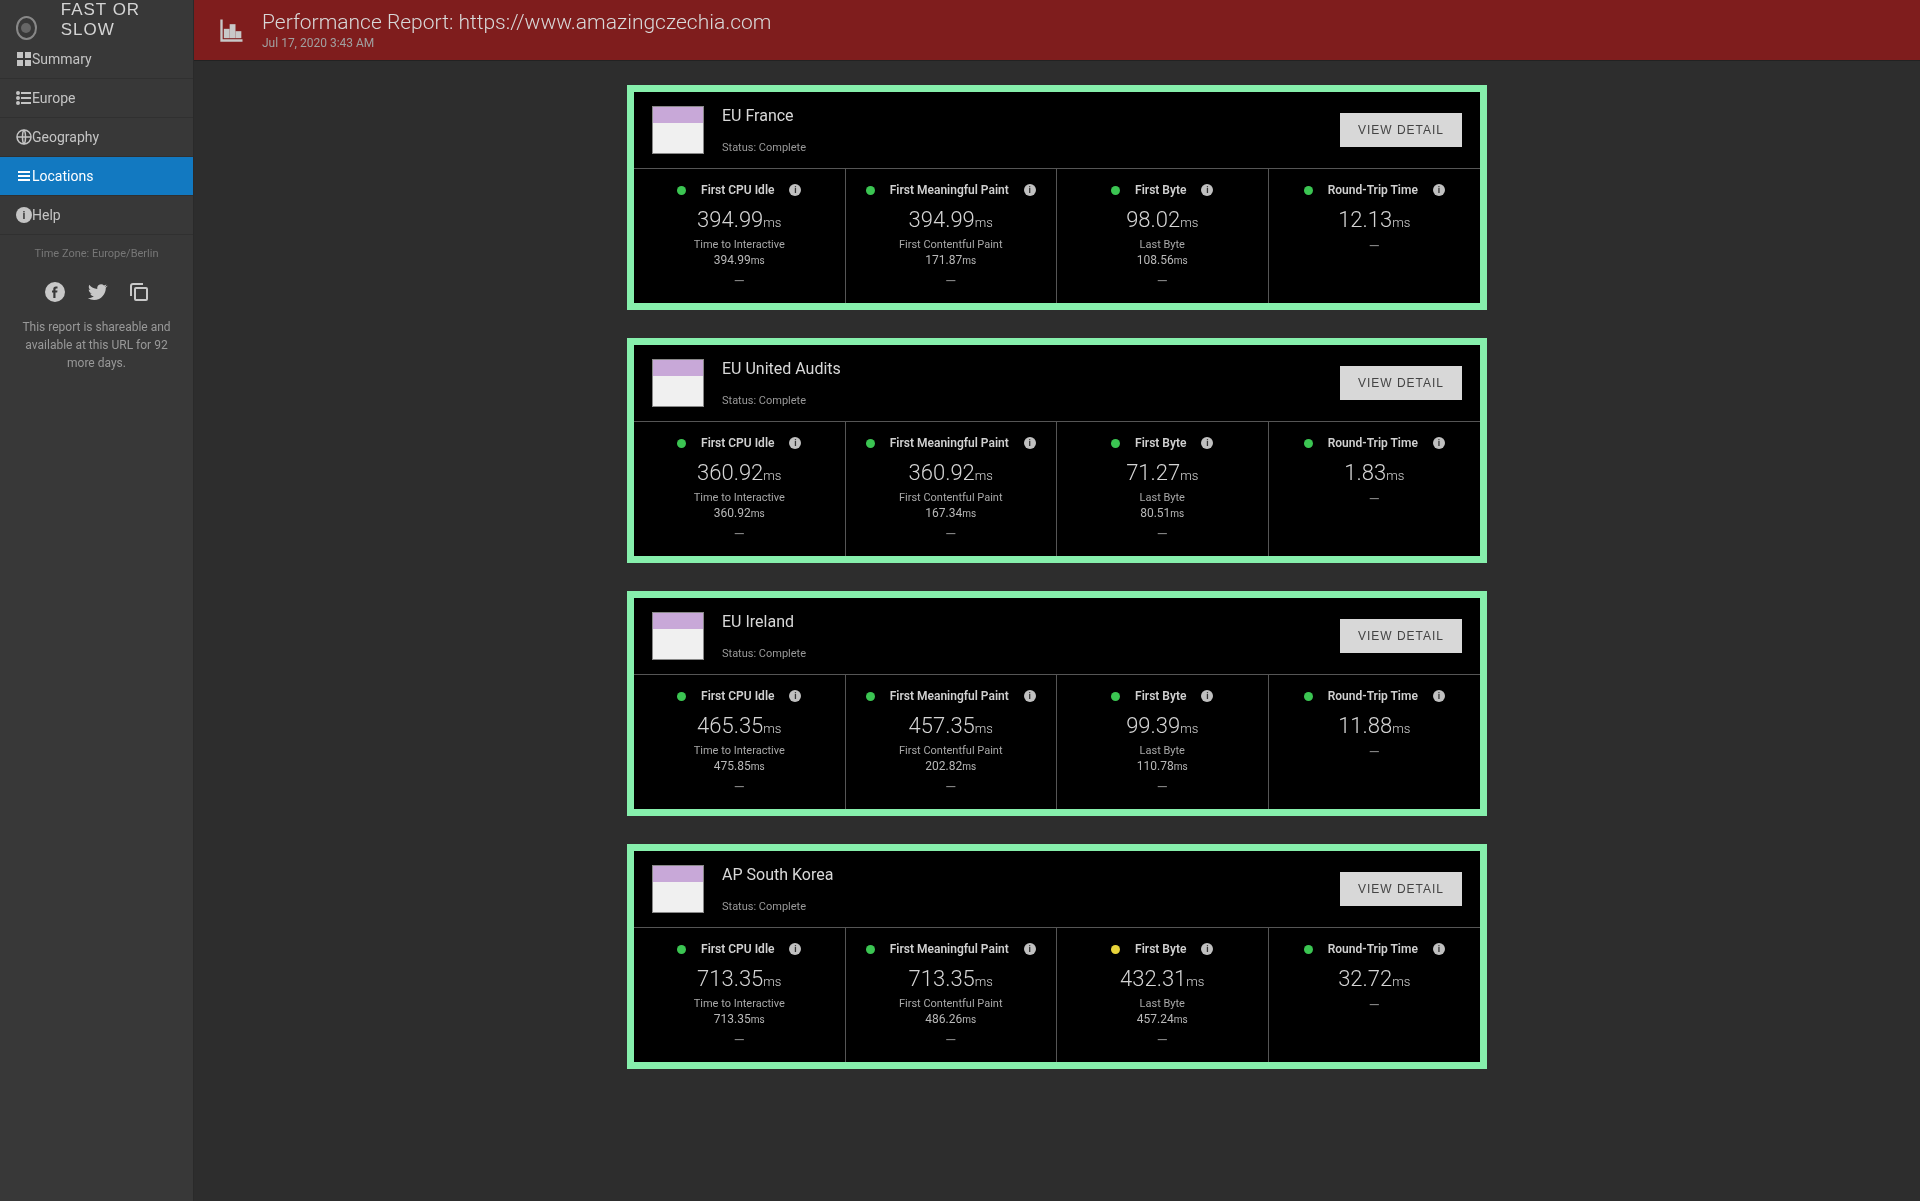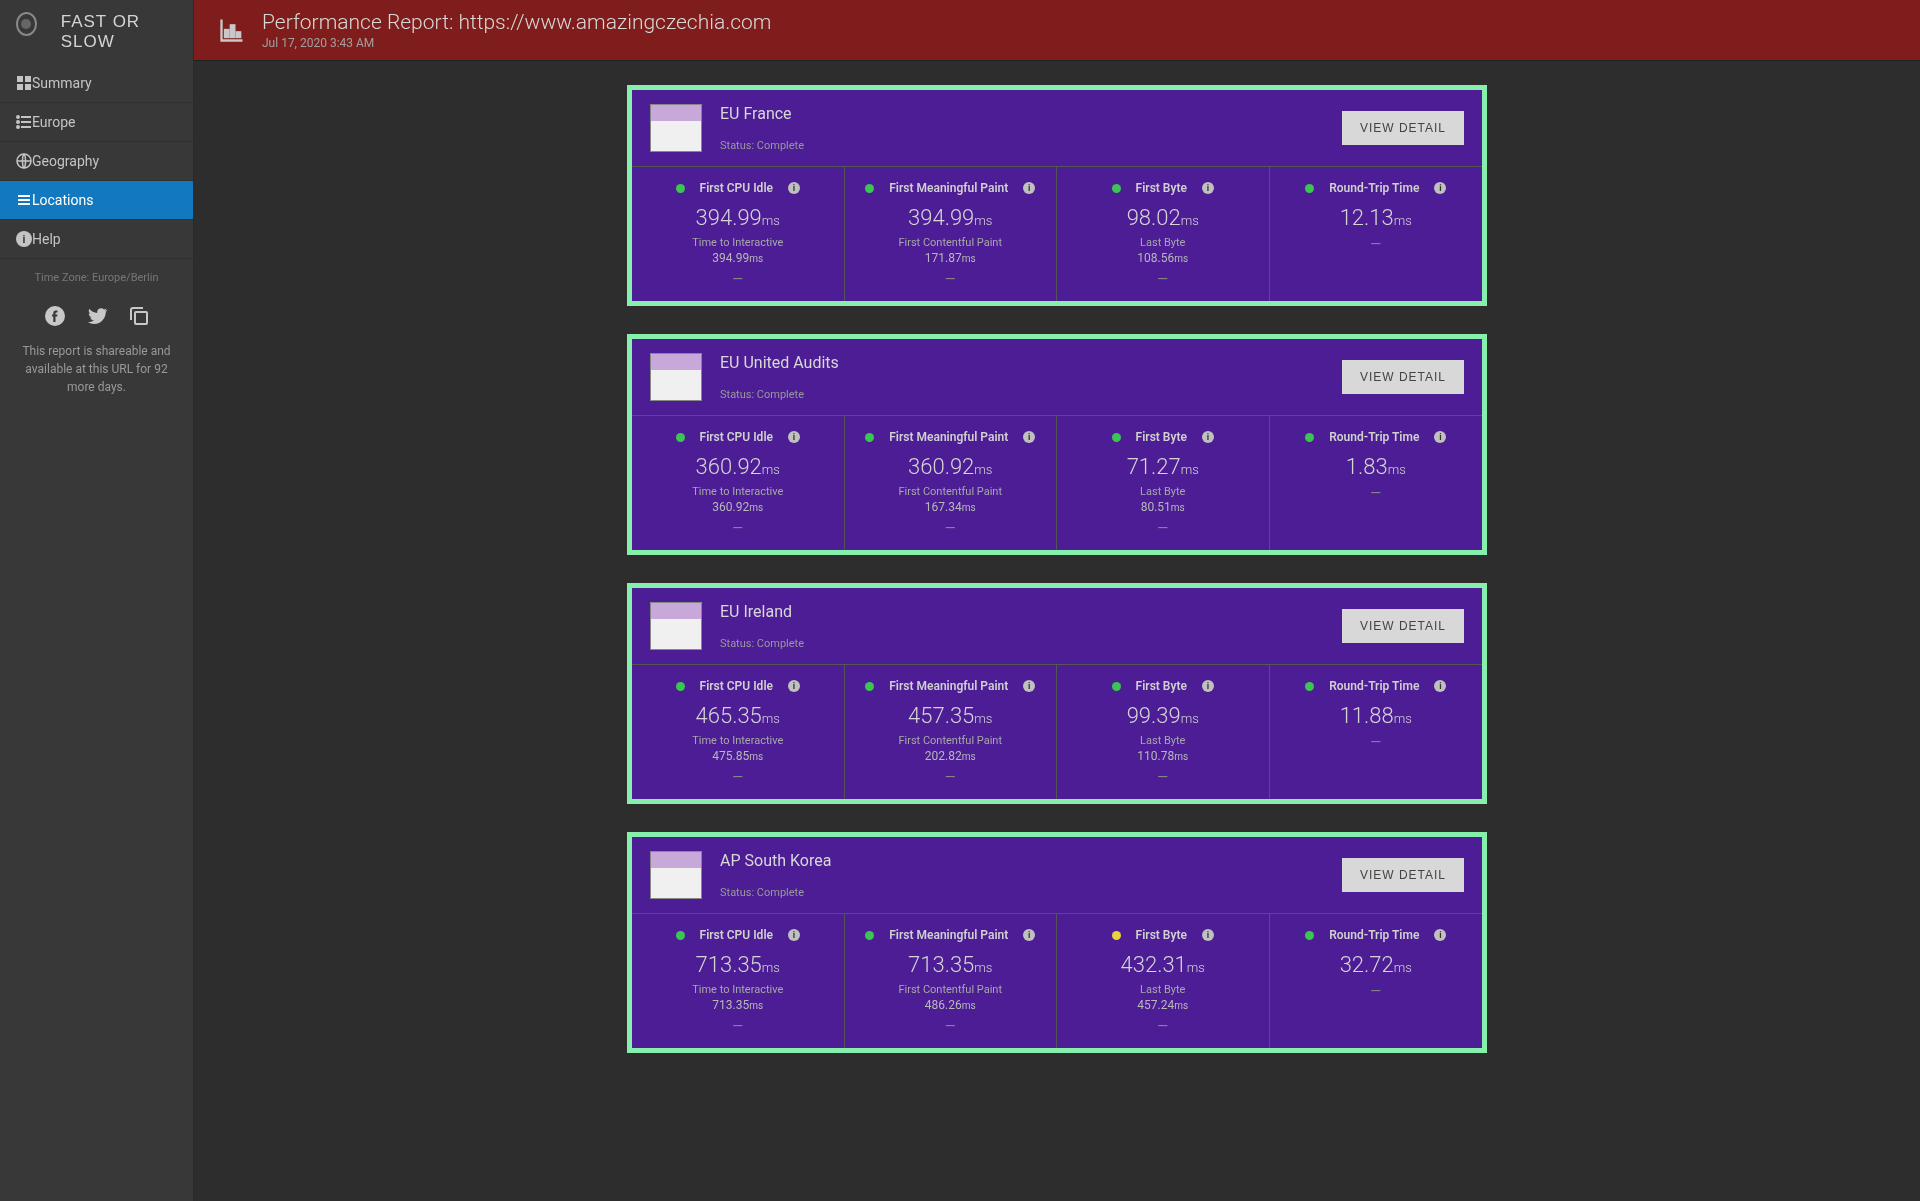--- a/index.html
+++ b/index.html
@@ -1,18 +1,18 @@
 <!DOCTYPE html>
 <html><head>
 <meta charset="utf-8">
 <style>
 *{margin:0;padding:0;box-sizing:border-box}
 body{font-family:-apple-system,BlinkMacSystemFont,"Segoe UI",Roboto,sans-serif;background:#2d2d2d;color:#a8a8a8;height:1201px;width:1920px;overflow:hidden;display:flex}
 .sidebar{width:194px;background:#383838;display:flex;flex-direction:column;border-right:1px solid #2a2a2a}
-.logo{padding:12px 16px;display:flex;align-items:flex-start;gap:24px;color:#d4d4d4}
+.logo{padding:0 16px;display:flex;align-items:flex-end;gap:24px;color:#d4d4d4}
 .logo-icon{width:24px;height:24px;border:2px solid #888;border-radius:50%;position:relative}
 .logo-icon::before{content:"";position:absolute;top:50%;left:50%;width:10px;height:10px;background:#666;border-radius:50%;transform:translate(-50%,-50%)}
 .logo-text{font-family:"Arial Narrow",sans-serif;font-size:17px;letter-spacing:1px;font-weight:300}
 .nav{display:flex;flex-direction:column}
 .nav-item{display:flex;align-items:center;padding:11px 16px;color:#c4c4c4;font-size:14px;cursor:pointer;border-bottom:1px solid #303030}
 .nav-item.active{background:#1279c1;color:#fff}
 .nav-icon{width:16px;height:16px;display:inline-flex;align-items:center;justify-content:center;font-size:14px}
 .tz{text-align:center;font-size:11px;color:#777;padding:12px}
 .socials{display:flex;justify-content:center;gap:18px;padding:8px;color:#c8c8c8}
 .social-icon{width:24px;height:24px;cursor:pointer}
@@ -24,21 +24,21 @@
 .built-icon span:nth-child(2){height:18px}
 .built-icon span:nth-child(3){height:12px}
 .main{flex:1;display:flex;flex-direction:column;overflow:hidden}
 .header{padding:10px 24px;background:#7f1d1d;border-bottom:1px solid #222;display:flex;align-items:center;gap:16px}
 .header-icon{width:28px;height:28px;color:#c8c8c8}
 .header-text{color:#d8d8d8}
 .header-title{font-size:21px;font-weight:300}
 .header-date{font-size:12px;color:#a0a0a0;margin-top:2px}
 .content{flex:1;overflow-y:auto;padding:24px 48px}
 .cards{max-width:860px;margin:0 auto;display:flex;flex-direction:column;gap:28px}
-.card{border:5px solid #86efac;background:#4c1d95}
+.card{border:7px solid #86efac;background:#000000}
 .card-head{display:flex;align-items:center;padding:14px 18px;gap:18px;border-bottom:1px solid #555}
 .thumb{width:52px;height:48px;background:linear-gradient(#c8a8d8 35%,#f0f0f0 35%);border:1px solid #888;flex-shrink:0}
 .card-title{flex:1}
 .loc-name{color:#d8d8d8;font-size:16px;font-weight:400}
 .loc-status{font-size:11px;color:#999;margin-top:16px}
 .detail-btn{background:#d8d8d8;color:#444;border:none;padding:10px 18px;font-size:12px;letter-spacing:1px;cursor:pointer}
 .metrics{display:grid;grid-template-columns:repeat(4,1fr)}
 .metric{border-right:1px solid #555;padding:14px 8px;text-align:center}
 .metric:last-child{border-right:none}
 .m-label{font-size:12px;color:#d0d0d0;font-weight:600;display:flex;align-items:center;justify-content:center;gap:15px;margin-bottom:10px}

